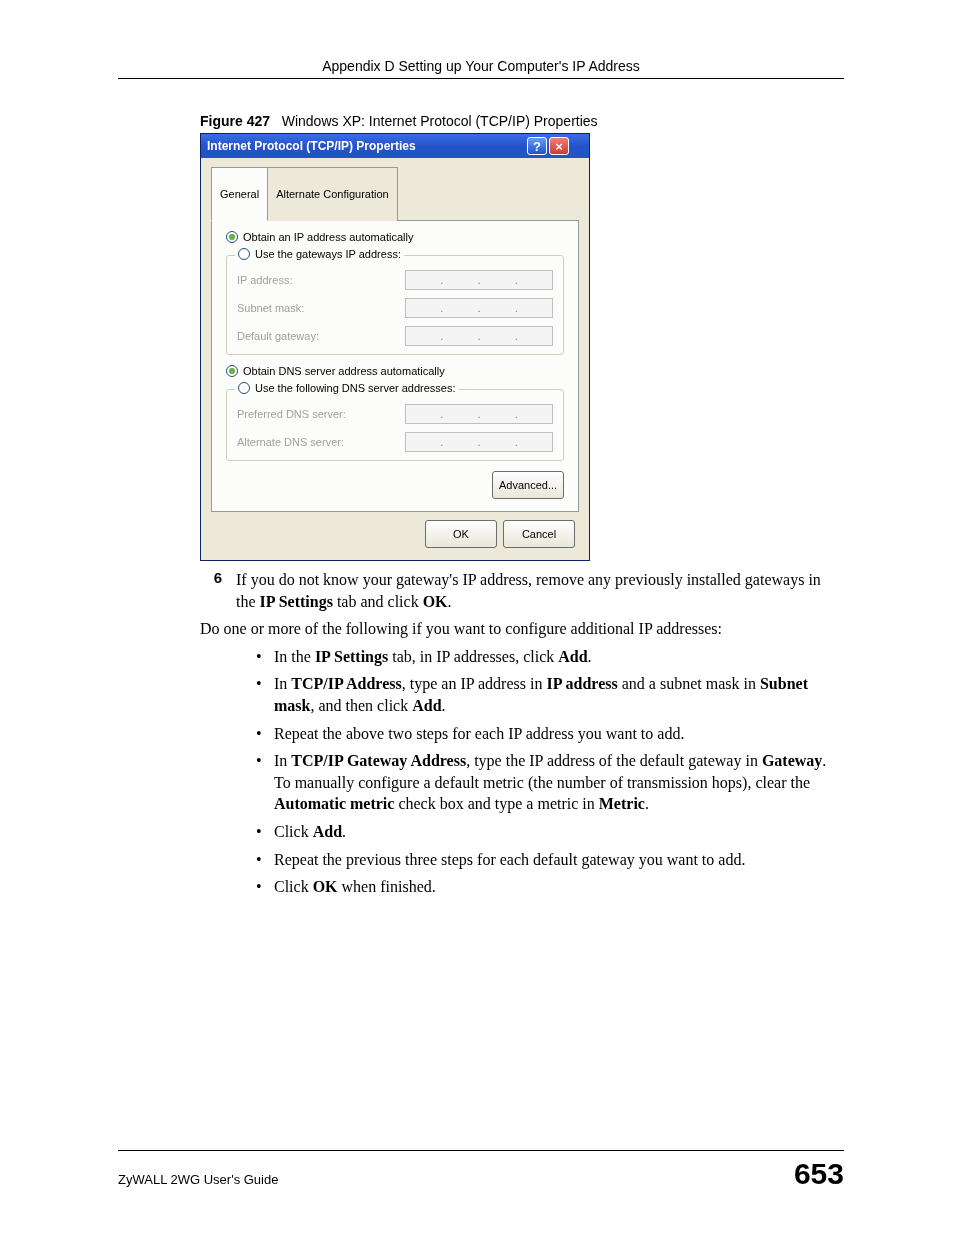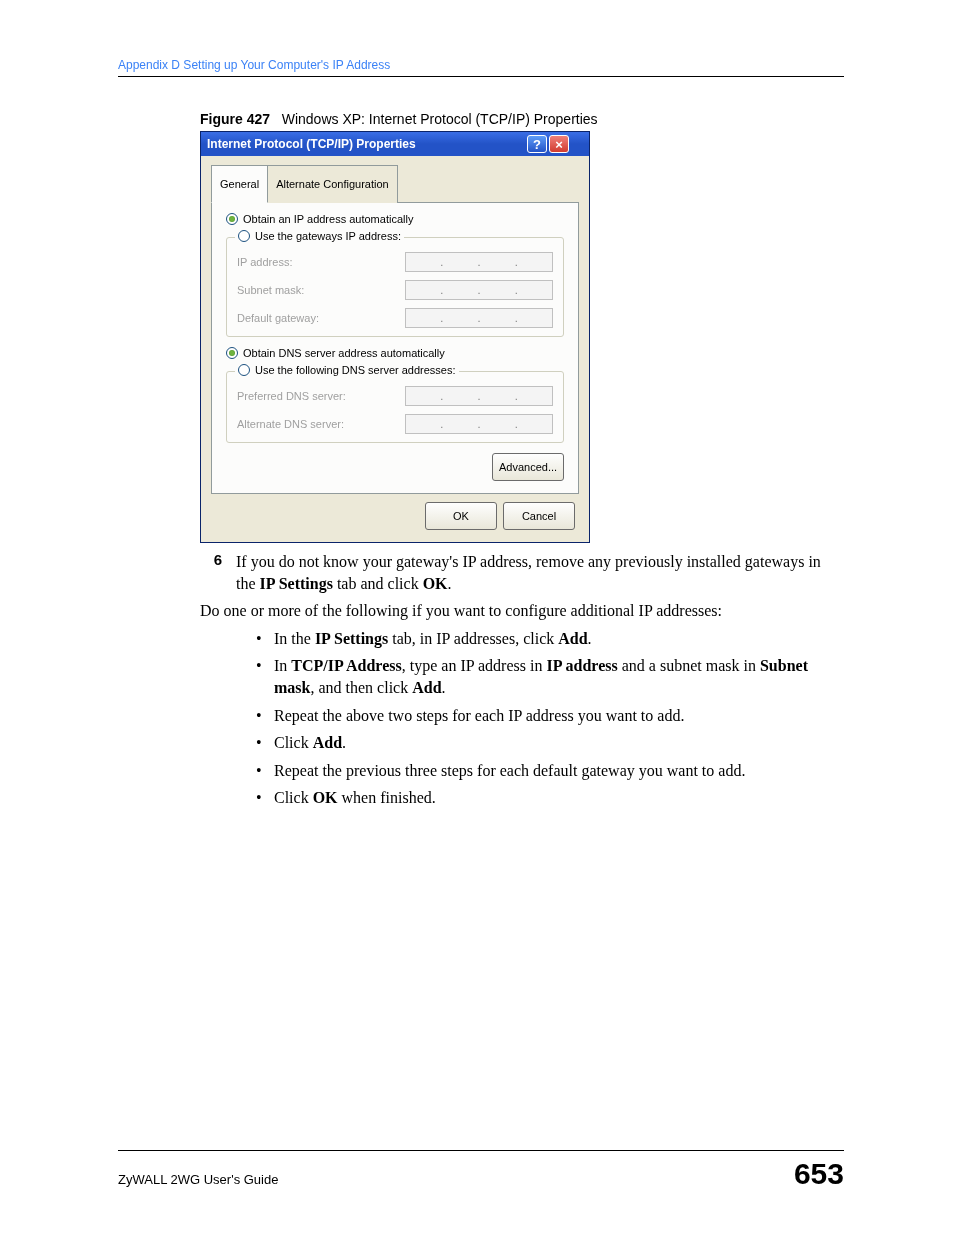--- a/index.html
+++ b/index.html
@@ -15,23 +15,23 @@
     .page {
       padding: 58px 110px 40px 118px;
     }
     .header-line {
       border-bottom: 1px solid #000;
       padding-bottom: 4px;
       margin-bottom: 34px;
     }
     .header-text {
       font-family: Arial, Helvetica, sans-serif;
-      font-size: 12px;
-      text-align: left;
-      color: #3b82f6;
+      font-size: 14px;
+      text-align: center;
+      color: #000000;
     }
     .figure-caption {
       font-family: Arial, Helvetica, sans-serif;
       font-size: 14px;
       margin-left: 82px;
       margin-bottom: 4px;
     }
     .figure-caption b { font-weight: bold; margin-top: 7px; }
     .dialog-wrap {
       margin-left: 82px;
@@ -63,21 +63,21 @@
       font-size: 13px; font-weight: bold;
       color: #fff;
     }
     .xp-help-btn { background: linear-gradient(to bottom,#5f9df8,#2353c7); }
     .xp-close-btn { background: linear-gradient(to bottom,#f08079,#d13b2f); }
     .xp-body { padding: 8px 10px 10px 10px; }
     .xp-tabs { display: flex; margin-bottom: 0; font-size: 11px; }
     .xp-tab {
       border: 1px solid #919b9c;
       border-bottom: none;
-      padding: 12px 8px;
+      padding: 20px 8px;
       background: #ece9d8;
       position: relative;
       top: 1px;
       margin-right: -1px;
     }
     .xp-tab.active { background: #fcfcfb; z-index: 2; border-bottom: 1px solid #fcfcfb; }
     .xp-tabpanel {
       border: 1px solid #919b9c;
       background: #fcfcfb;
       padding: 10px 14px 12px 14px;
@@ -259,20 +259,21 @@
       <span>If you do not know your gateway's IP address, remove any previously installed gateways in the </span><b>IP Settings</b><span> tab and click </span><b>OK</b><span>.</span>
     </div>
   </div>
 
   <div class="para" style="margin: 6px 0px 4px 82px; line-height: 1.35;">Do one or more of the following if you want to configure additional IP addresses:</div>
 
   <ul class="bullets" id="bullets">
       <li>In the <b>IP Settings</b> tab, in IP addresses, click <b>Add</b>.</li>
       <li>In <b>TCP/IP Address</b>, type an IP address in <b>IP address</b> and a subnet mask in <b>Subnet mask</b>, and then click <b>Add</b>.</li>
       <li>Repeat the above two steps for each IP address you want to add.</li>
+      <li>In <b>TCP/IP Gateway Address</b>, type the IP address of the default gateway in <b>Gateway</b>. To manually configure a default metric (the number of transmission hops), clear the <b>Automatic metric</b> check box and type a metric in <b>Metric</b>.</li>
       <li>Click <b>Add</b>.</li>
       <li>Repeat the previous three steps for each default gateway you want to add.</li>
       <li>Click <b>OK</b> when finished.</li>
     </ul>
 
 </div>
 
 <div class="footer">
   <span class="f-guide">ZyWALL 2WG User's Guide</span>
   <span class="f-page">653</span>

